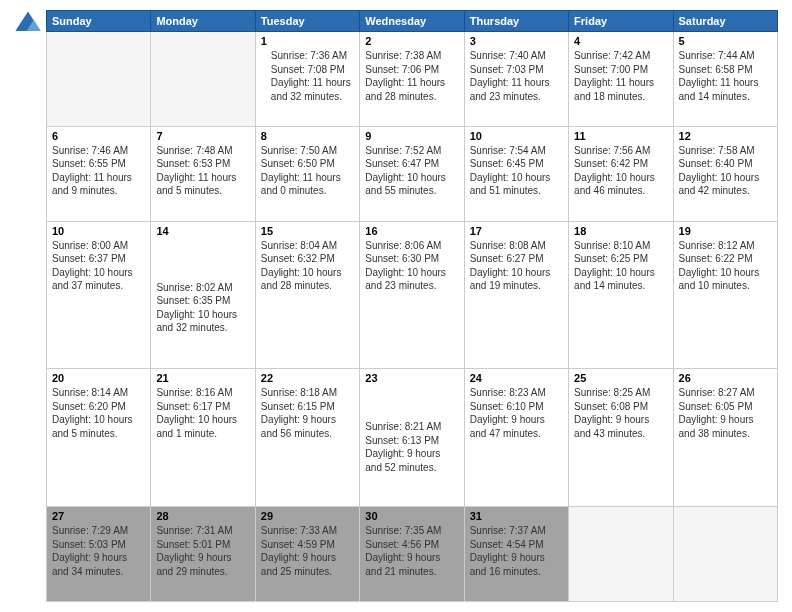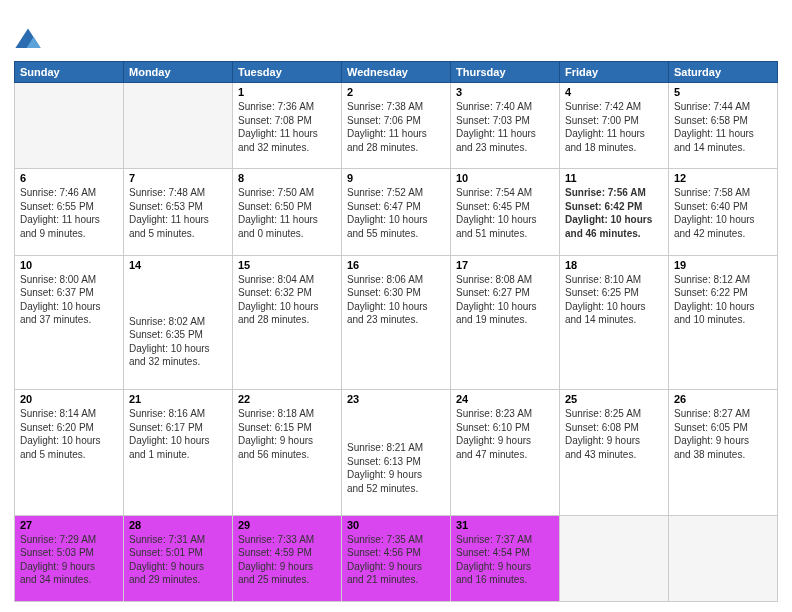--- a/index.html
+++ b/index.html
@@ -6,23 +6,22 @@
     body {
       font-family: Arial, sans-serif;
       background: #fff;
       width: 792px;
       height: 612px;
       overflow: hidden;
     }
     .page {
       width: 792px;
       height: 612px;
-      padding: 27px 14px 10px 14px;
+      padding: 10px 14px 10px 14px;
       display: flex;
-      flex-direction: column;
     }
     .header {
       display: flex;
       justify-content: space-between;
       align-items: flex-start;
       margin-bottom: 6px;
     }
     .logo {
       display: flex;
       align-items: center;
@@ -88,21 +87,21 @@
       font-size: 11px;
       display: block;
       margin-bottom: 2px;
     }
     .day-info {
       color: #333;
       line-height: 1.35;
       font-size: 10px;
     }
     .last-row-style td {
-      background: #d946ef;
+      background: #a3a3a3;
     }
   </style>
 </head>
 <body>
 
 <div class="page">
   <div class="header">
     <div class="logo">
       <svg class="logo-icon" viewBox="0 0 40 40">
         <polygon points="20,2 38,30 2,30" fill="#2b6cb0"></polygon>
@@ -130,21 +129,21 @@
           <th>Friday</th>
           <th>Saturday</th>
         </tr>
     </thead>
     <tbody id="calendar-body">
     <tr>
           <td class="empty"></td>
           <td class="empty"></td>
           <td>
             <span class="day-num">1</span>
-            <div class="day-info" style="white-space: pre-line;">Sunrise: 7:36 AM
+            <div class="day-info" style="white-space: pre-line; margin-left: 10px;">Sunrise: 7:36 AM
 Sunset: 7:08 PM
 Daylight: 11 hours
 and 32 minutes.</div>
           </td>
           <td>
             <span class="day-num">2</span>
             <div class="day-info" style="white-space: pre-line;">Sunrise: 7:38 AM
 Sunset: 7:06 PM
 Daylight: 11 hours
 and 28 minutes.</div>
@@ -202,21 +201,21 @@
           </td>
           <td>
             <span class="day-num">10</span>
             <div class="day-info" style="white-space: pre-line;">Sunrise: 7:54 AM
 Sunset: 6:45 PM
 Daylight: 10 hours
 and 51 minutes.</div>
           </td>
           <td>
             <span class="day-num">11</span>
-            <div class="day-info" style="white-space: pre-line; font-weight: bold;">Sunrise: 7:56 AM
+            <div class="day-info" style="white-space: pre-line;">Sunrise: 7:56 AM
 Sunset: 6:42 PM
 Daylight: 10 hours
 and 46 minutes.</div>
           </td>
           <td>
             <span class="day-num">12</span>
             <div class="day-info" style="white-space: pre-line;">Sunrise: 7:58 AM
 Sunset: 6:40 PM
 Daylight: 10 hours
 and 42 minutes.</div>

